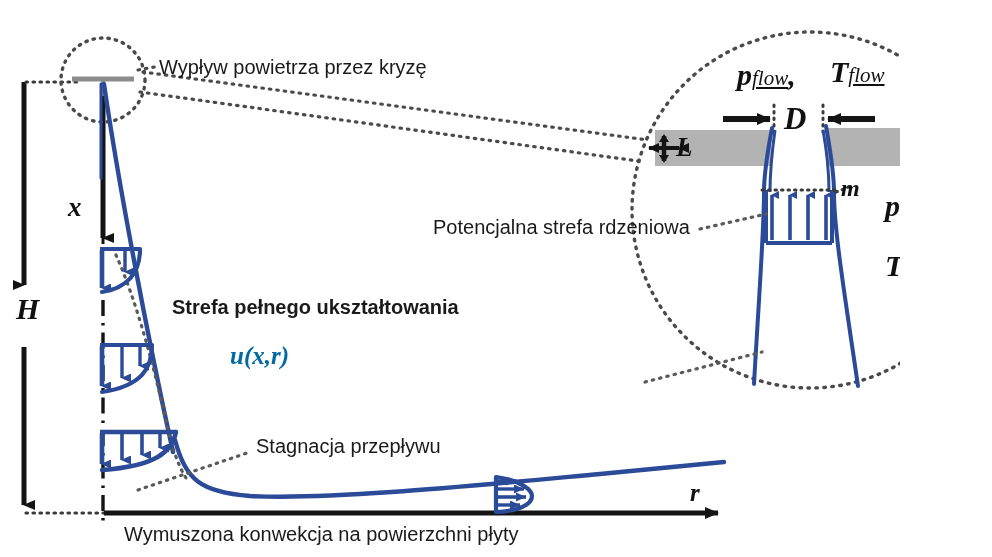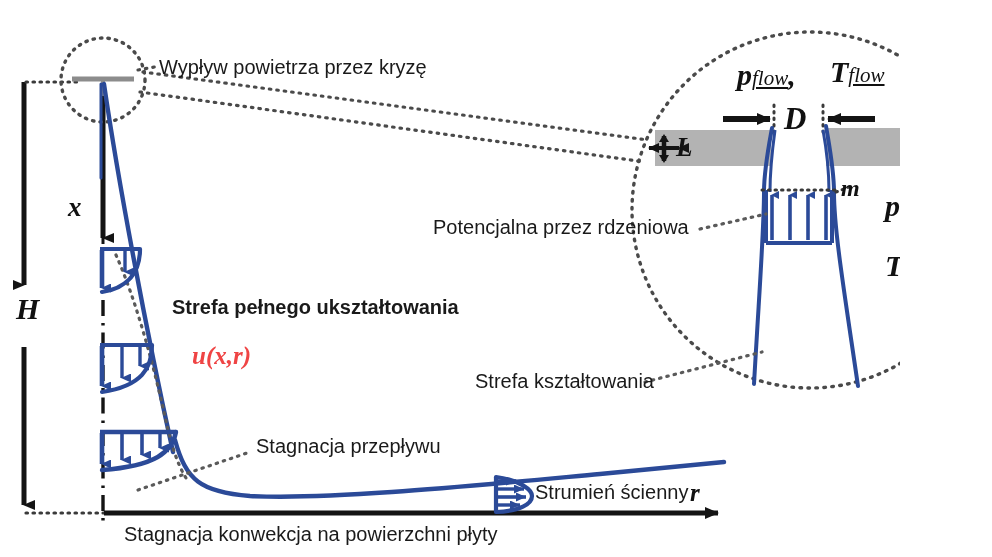--- a/index.html
+++ b/index.html
@@ -38,25 +38,26 @@
     font-weight: 700;
     color: #111111;
   }
   .sub {
     font-size: 0.70em;
     font-style: italic;
     font-weight: 400;
     text-decoration: underline;
   }
   .blue-math {
-    color: #ef4444;
+    color: #0369a1;
     font-family: "Liberation Serif", serif;
     font-style: italic;
     font-weight: 700;
     font-size: 25px;
+    margin-left: 38px;
   }
 </style>
 </head>
 <body>
 
 <div id="stage">
 
   <svg id="diagram" viewBox="0 0 992 557">
     <defs>
       <marker id="arrBlackDown" markerWidth="14" markerHeight="14" refX="5" refY="11" orient="auto" markerUnits="userSpaceOnUse">
@@ -209,29 +210,27 @@
   <div class="lbl lbl-serif-italic" style="left:68px; top:194px; font-size:27px;">x</div>
 
   <div class="lbl lbl-serif-italic" style="left:16px; top:294px; font-size:30px;">H</div>
 
   <div class="lbl" style="left:172px; top:297px; font-size:20px;font-weight:bold;">Strefa pełnego ukształtowania</div>
 
   <div class="lbl blue-math" style="left:192px; top:343px;">u(x,r)</div>
 
   <div class="lbl" style="left:256px; top:436px; font-size:20px;">Stagnacja przepływu</div>
 
-  <div class="lbl" style="left:535px; top:482px; font-size:20px;">Strumień ścienny</div>
 
   <div class="lbl lbl-serif-italic" style="left:690px; top:480px; font-size:25px;">r</div>
 
-  <div class="lbl" style="left:124px; top:524px; font-size:20px;">Stagnacja konwekcja na powierzchni płyty</div>
-
-  <div class="lbl" style="left:433px; top:217px; font-size:20px;">Potencjalna przez rdzeniowa</div>
-
-  <div class="lbl" style="left:475px; top:371px; font-size:20px;">Strefa kształtowania</div>
+  <div class="lbl" style="left:124px; top:524px; font-size:20px;">Wymuszona konwekcja na powierzchni płyty</div>
+
+  <div class="lbl" style="left:433px; top:217px; font-size:20px;">Potencjalna strefa rdzeniowa</div>
+
 
   <div class="lbl lbl-serif-italic" style="left:737px; top:60px; font-size:30px;">
     <span>p</span><span class="sub">flow</span><span>,</span>
   </div>
 
   <div class="lbl lbl-serif-italic" style="left:818px; top:57px; font-size:30px;margin-left:12px;">
     <span>T</span><span class="sub">flow</span>
   </div>
 
   <div class="lbl lbl-serif-italic" style="left:784px; top:103px; font-size:31px;">D</div>

